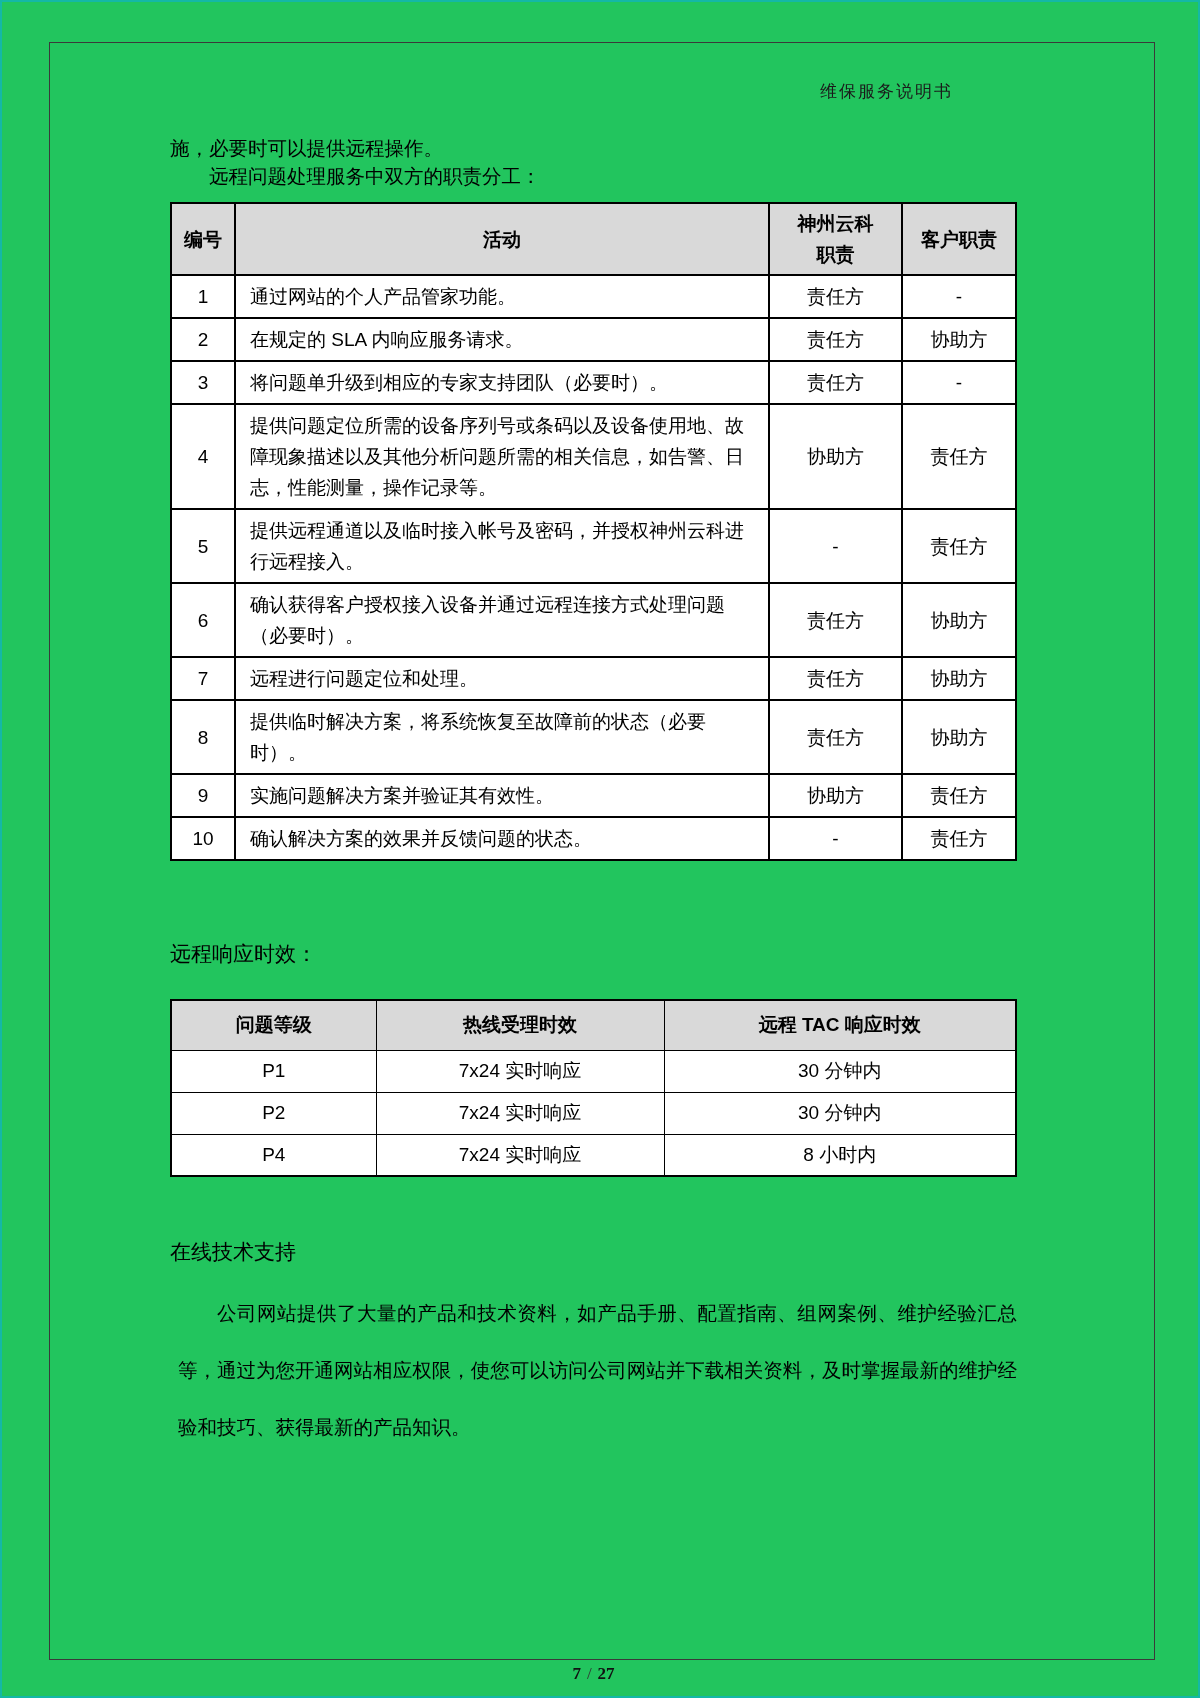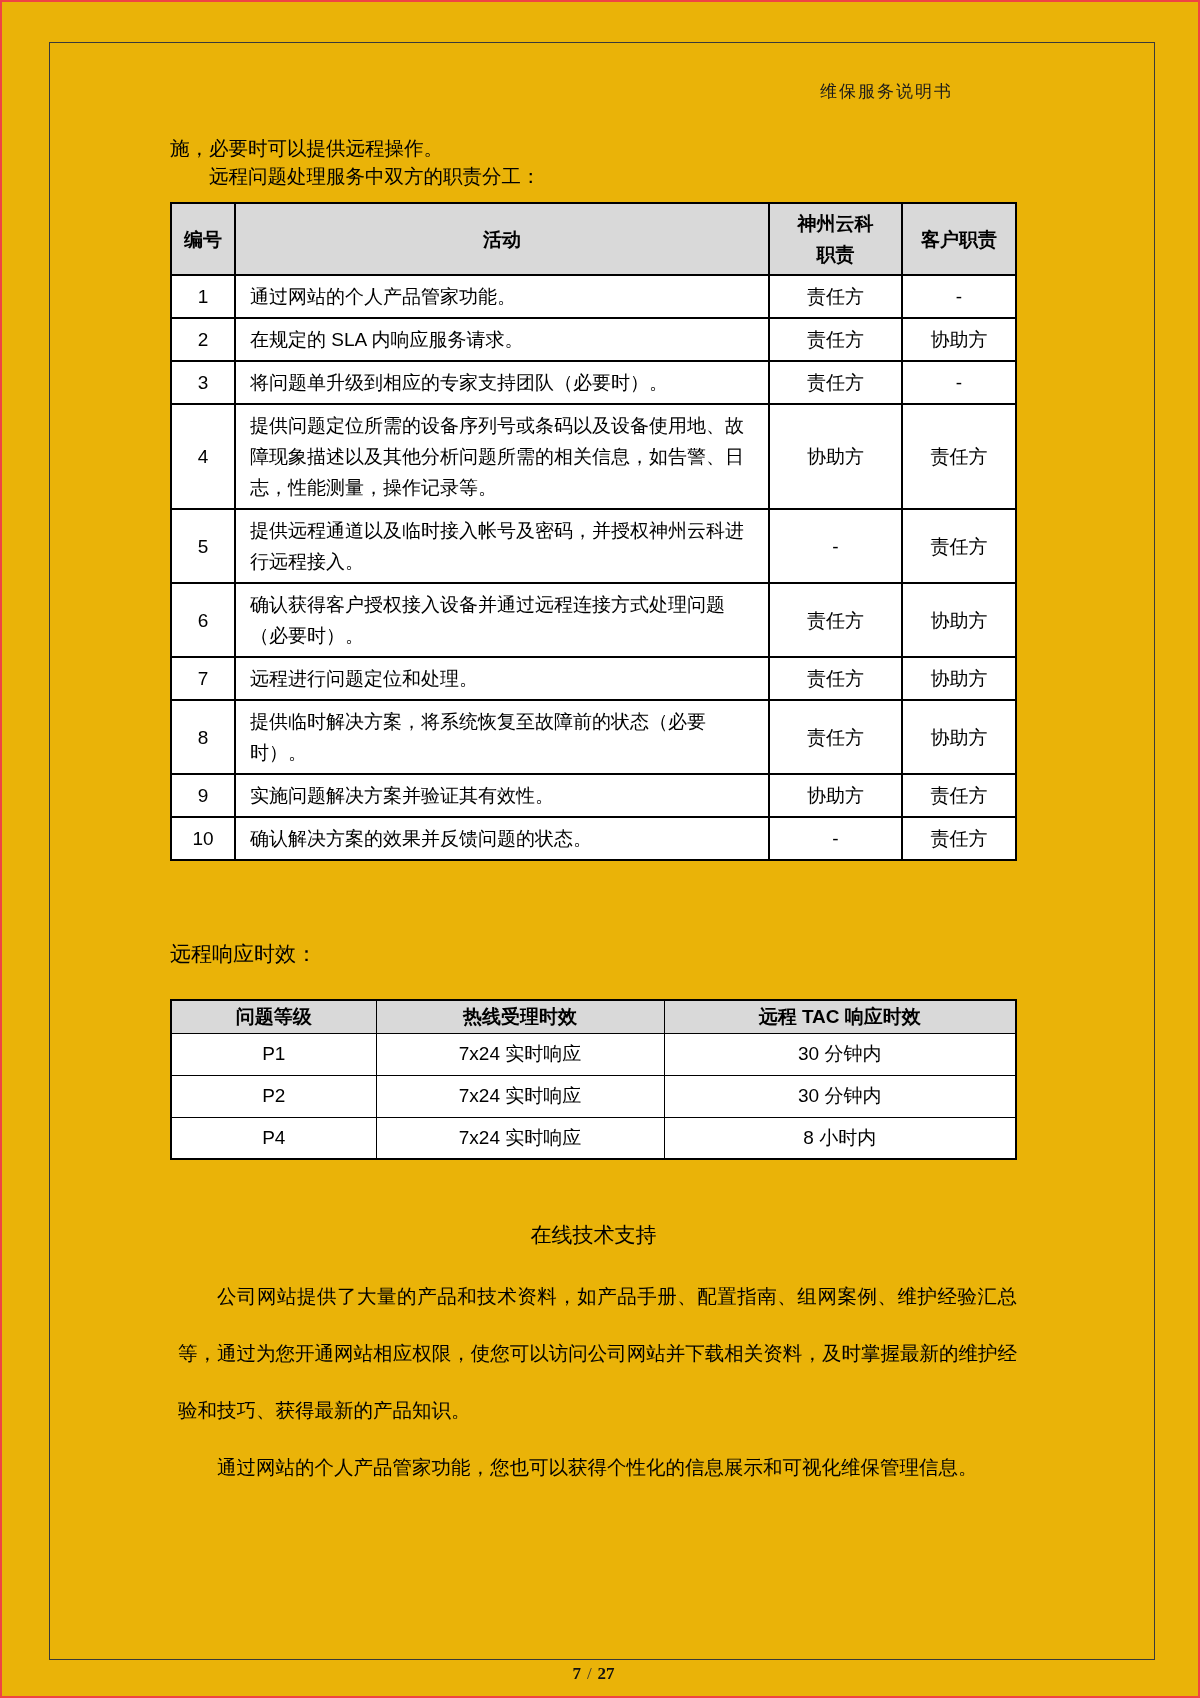--- a/index.html
+++ b/index.html
@@ -6,22 +6,22 @@
   html, body { width: 1200px; height: 1698px; }
   body {
     background: #ffffff;
     font-family: "Liberation Sans", sans-serif;
     color: #000;
     position: relative;
   }
   .page {
     position: absolute;
     inset: 0;
-    background: #eab308;
-    border: 2px solid #ef4444;
+    background: #22c55e;
+    border: 2px solid #14b8a6;
     padding-left: 36px;
   }
   .page-border {
     position: absolute;
     left: 47px; top: 40px;
     width: 1106px; height: 1618px;
     border: 1px solid #3a3a3a;
     pointer-events: none;
   }
   .doc-header {
@@ -72,32 +72,32 @@
   }
   .row-h1 td { height: 42px; }
   .row-h2 td { height: 70px; }
   .row-h3 td { height: 102px; }
   .section-heading {
     font-size: 21px;
     font-weight: normal;
     line-height: 30px;
   }
   .heading-response { margin-top: 78px; }
-  .heading-online { margin-top: 60px; text-align: center; }
+  .heading-online { margin-top: 60px; }
   .sla-table { margin-top: 30px; border: 2px solid #000; }
   .sla-table th, .sla-table td {
     border: 1px solid #000;
     font-size: 19px;
     text-align: center;
     vertical-align: middle;
   }
   .sla-table th {
     background: #d9d9d9;
     font-weight: bold;
-    height: 33px;
+    height: 50px;
   }
   .sla-table td { height: 42px; background: #fff; }
   .para {
     margin-top: 18px;
     font-size: 19.5px;
     line-height: 57px;
     text-align: justify;
     text-indent: 2em;
     margin-left: 8px;
   }
@@ -240,20 +240,19 @@
           <td>P4</td>
           <td>7x24 实时响应</td>
           <td>8 小时内</td>
         </tr>
       </tbody>
     </table>
 
     <h2 class="section-heading heading-online">在线技术支持</h2>
 
     <p class="para">公司网站提供了大量的产品和技术资料，如产品手册、配置指南、组网案例、维护经验汇总等，通过为您开通网站相应权限，使您可以访问公司网站并下载相关资料，及时掌握最新的维护经验和技巧、获得最新的产品知识。</p>
-    <p class="para">通过网站的个人产品管家功能，您也可以获得个性化的信息展示和可视化维保管理信息。</p>
 
   </div>
 
   <div class="doc-footer">
     <span>7</span><span class="sep">/</span><span>27</span>
   </div>
 </div>
 
 </body></html>

